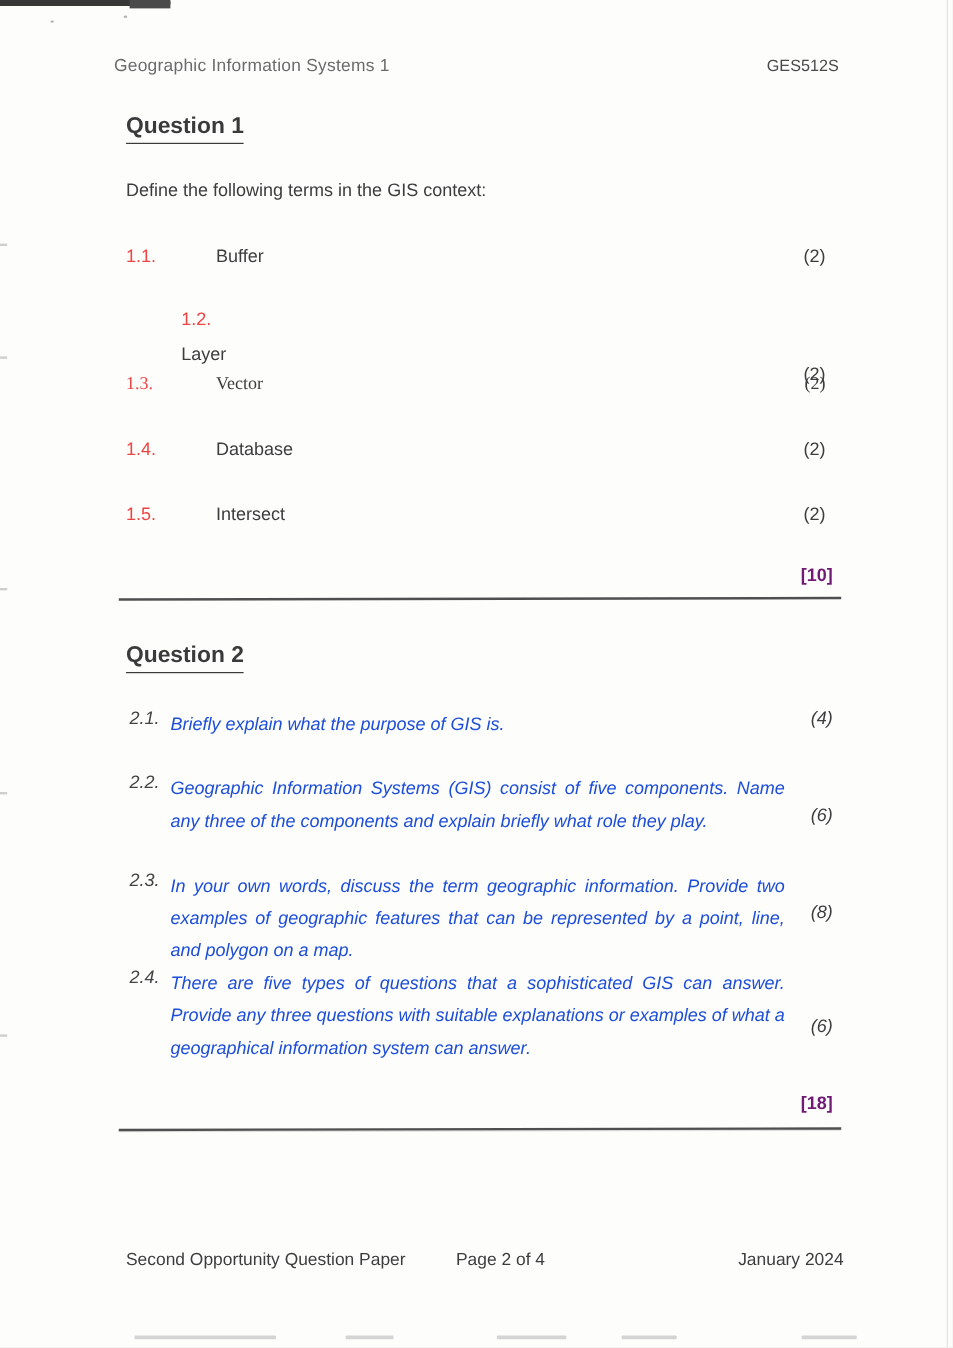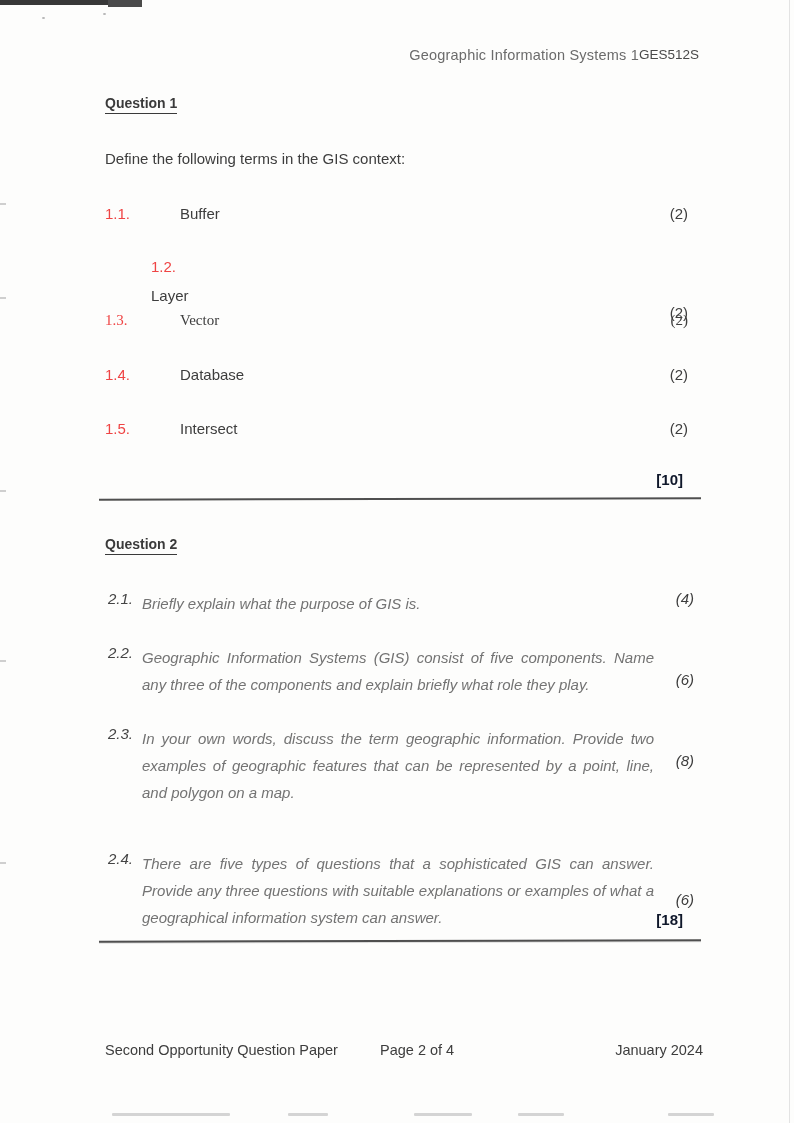--- a/index.html
+++ b/index.html
@@ -18,65 +18,65 @@
   
   .artifact { position: absolute; pointer-events: none; }
   .top-bar { left: 0; top: 0; width: 142px; height: 5px; background: #383838; border-radius: 0 2px 2px 0; }
   .top-bar2 { left: 108px; top: 0; width: 34px; height: 7px; background: #4a4a4a; }
   .speck { background: #b5b5b5; border-radius: 50%; }
   .edge-line-right { right: 4px; top: 0; width: 1px; height: 100%; background: #e3e3e3; }
   .left-dash { left: 0; width: 6px; height: 2px; background: #cfcfcf; }
   .bottom-dash { top: 1113px; height: 3px; background: #d4d4d4; border-radius: 1px; }
 
   
-  .doc-header { position: absolute; top: 47px; left: 95px; right: 95px; display: flex; justify-content: flex-end; }
+  .doc-header { position: absolute; top: 47px; left: 95px; right: 95px; display: flex; justify-content: space-between; }
   .course-title { color: #6b6b6b; font-size: 14.5px; letter-spacing: 0.2px; }
   .course-code { color: #4a4a4a; font-size: 13.5px; }
 
   
   .q-heading {
     position: absolute; left: 105px;
-    font-weight: bold; font-size: 14px; color: #3a3a3a;
+    font-weight: bold; font-size: 19px; color: #3a3a3a;
     border-bottom: 1.5px solid #3a3a3a; padding-bottom: 2px;
   }
   .q1-heading { top: 95px; }
   .q2-heading { top: 536px; }
 
   .q-intro { position: absolute; left: 105px; top: 150px; color: #3d3d3d; }
 
   
   .q1-row {
     position: absolute; left: 105px; width: 583px;
     display: flex; align-items: baseline;
   }
   .q1-row .num { width: 29px; flex: 0 0 29px; color: #ef4444; }
   .q1-row .term { color: #3d3d3d; margin-left: 46px; }
   .q1-row .marks { margin-left: auto; color: #3d3d3d; }
   .q1-r0 { top: 205px; } .q1-r1 { top: 258px; flex-direction: column; } .q1-r2 { top: 312px; font-family: Liberation Serif, serif; }
   .q1-r3 { top: 366px; } .q1-r4 { top: 420px; }
 
   
-  .total { position: absolute; font-weight: bold; color: #0f172a; left: 94px; width: 589px; text-align: right; }
+  .total { position: absolute; font-weight: bold; color: #701a75; left: 105px; width: 589px; text-align: right; }
   .q1-total { top: 471px; }
   .q2-total { top: 911px; }
 
   
   .rule { position: absolute; left: 99px; width: 602px; height: 2px; background: #4f4f4f; transform: rotate(-0.12deg); }
   .rule-1 { top: 498px; }
   .rule-2 { top: 940px; box-shadow: 0 1px 0 rgba(0,0,0,0.12); }
 
   
   .q2-row { position: absolute; left: 108px; width: 586px; font-style: italic; }
   .q2-row .num { position: absolute; left: 0; top: 0; color: #444; }
-  .q2-row .body { margin-left: 34px; width: 512px; text-align: justify; line-height: 27px; color: #737373; }
+  .q2-row .body { margin-left: 34px; width: 512px; text-align: justify; line-height: 27px; color: #1d4ed8; }
   .q2-row .marks { position: absolute; right: 0; top: 0; color: #3d3d3d; }
   .q2-r0 { top: 590px; }
   .q2-r1 { top: 644px; }
   .q2-r2 { top: 725px; }
-  .q2-r3 { top: 806px; margin-top: 44px; }
+  .q2-r3 { top: 806px; }
   .q2-r1 .marks, .q2-r2 .marks { top: 27px; }
   .q2-r3 .marks { top: 41px; }
   .q2-r0 .body { text-align: left; }
 
   
   .doc-footer { position: absolute; top: 1042px; left: 0; width: 100%; font-size: 14.5px; color: #3d3d3d; }
   .footer-left { position: absolute; left: 105px; }
   .footer-center { position: absolute; left: 380px; }
   .footer-right { position: absolute; right: 91px; }
 </style>

